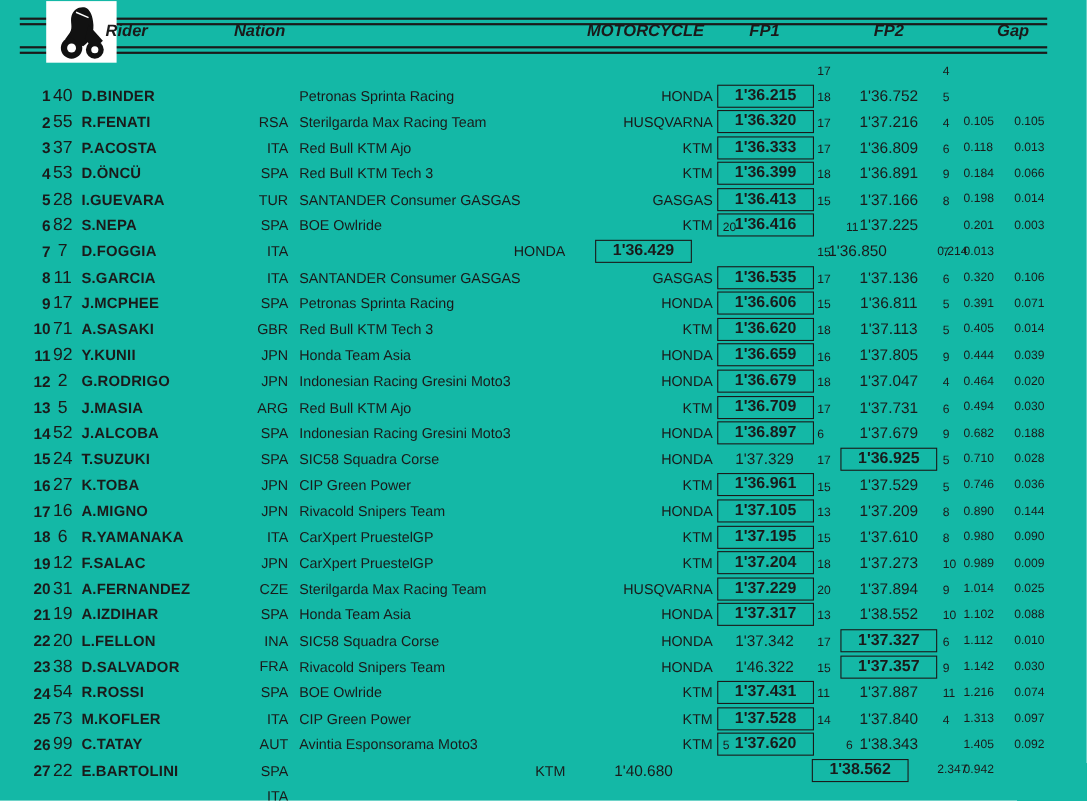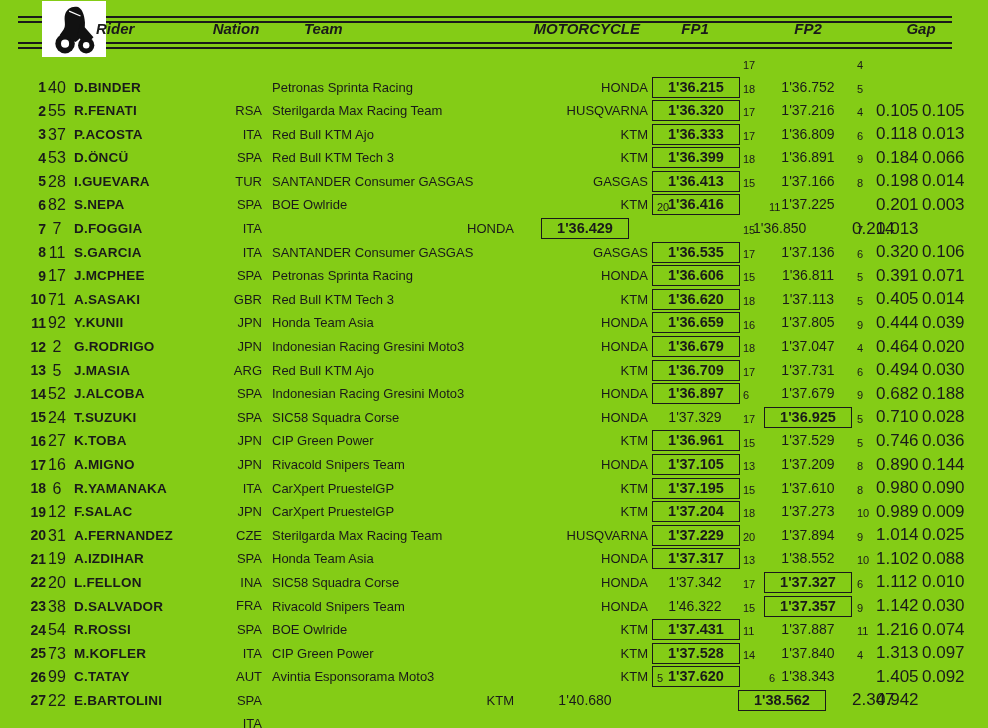--- a/index.html
+++ b/index.html
@@ -6,21 +6,21 @@
   html, body { background: #ffffff; }
   body {
     font-family: "Liberation Sans", sans-serif;
     color: #1a1a1a;
     -webkit-font-smoothing: antialiased;
   }
   .sheet {
     position: relative;
     width: 988px;
     height: 728px;
-    background: #84cc16;
+    background: #14b8a6;
     overflow: hidden;
   }
   
   .table-header {
     position: relative;
     height: 56px;
     width: 958px;
     margin-left: 8px;
   }
   .rule-pair {
@@ -90,21 +90,21 @@
     border: 1.6px solid #1a1a1a;
     font-size: 14.5px;
   }
   .laps {
     font-size: 11px;
     align-self: start;
     padding-top: 3px;
     padding-left: 5px;
     text-align: left;
   }
-  .gapv { text-align: left; font-size: 17px; padding-right: 8px; }
+  .gapv { text-align: left; font-size: 11px; padding-right: 8px; }
 </style>
 </head>
 <body>
 
 <div class="sheet">
 
   <div class="table-header">
     <div class="rule-pair rule-top">
         <div class="rule"></div>
         <div class="rule"></div>
@@ -125,21 +125,20 @@
         </g>
         <circle cx="21" cy="50" r="5" fill="#ffffff"></circle>
         <circle cx="47" cy="52" r="4" fill="#ffffff"></circle>
         <path d="M26 10 L40 16" stroke="#ffffff" stroke-width="1.6" fill="none"></path>
       </svg>
     </div>
 
     <div class="header-labels grid">
       <span class="hl-rider">Rider</span>
       <span class="hl-nation">Nation</span>
-      <span class="hl-team">Team</span>
       <span class="hl-motorcycle">MOTORCYCLE</span>
       <span class="hl-fp1">FP1</span>
       <span class="hl-fp2">FP2</span>
       <span class="hl-gap">Gap</span>
     </div>
   </div>
 
   <div class="rows" id="rows">
   <div class="row grid">
     <span class="c pos">1</span>

